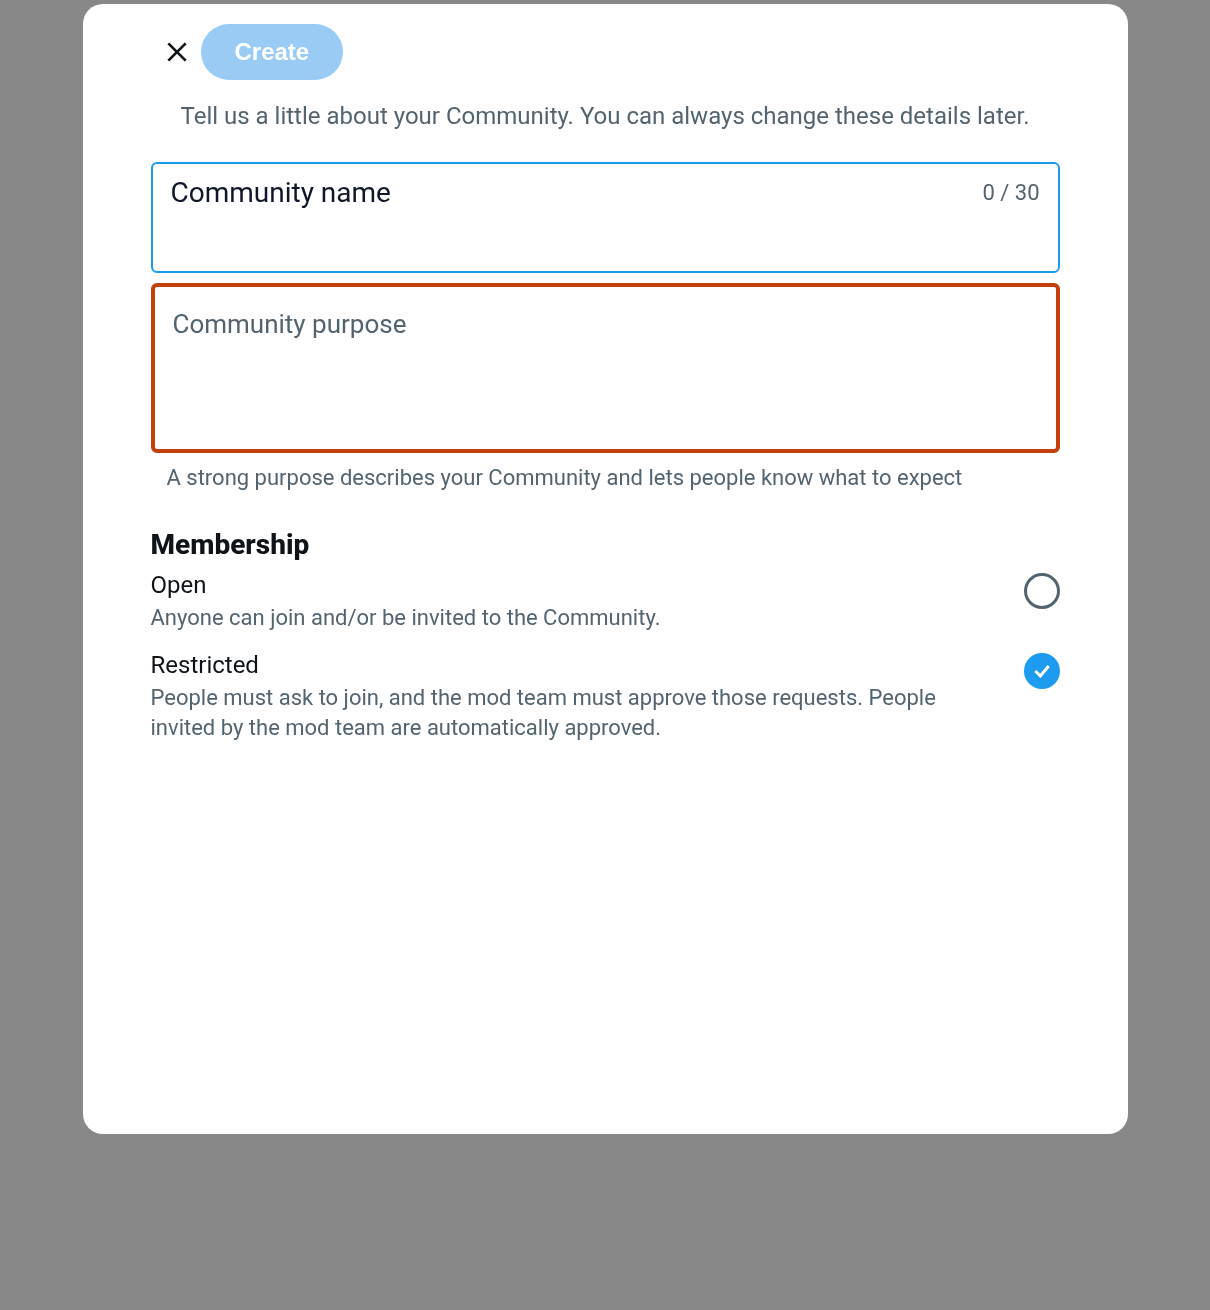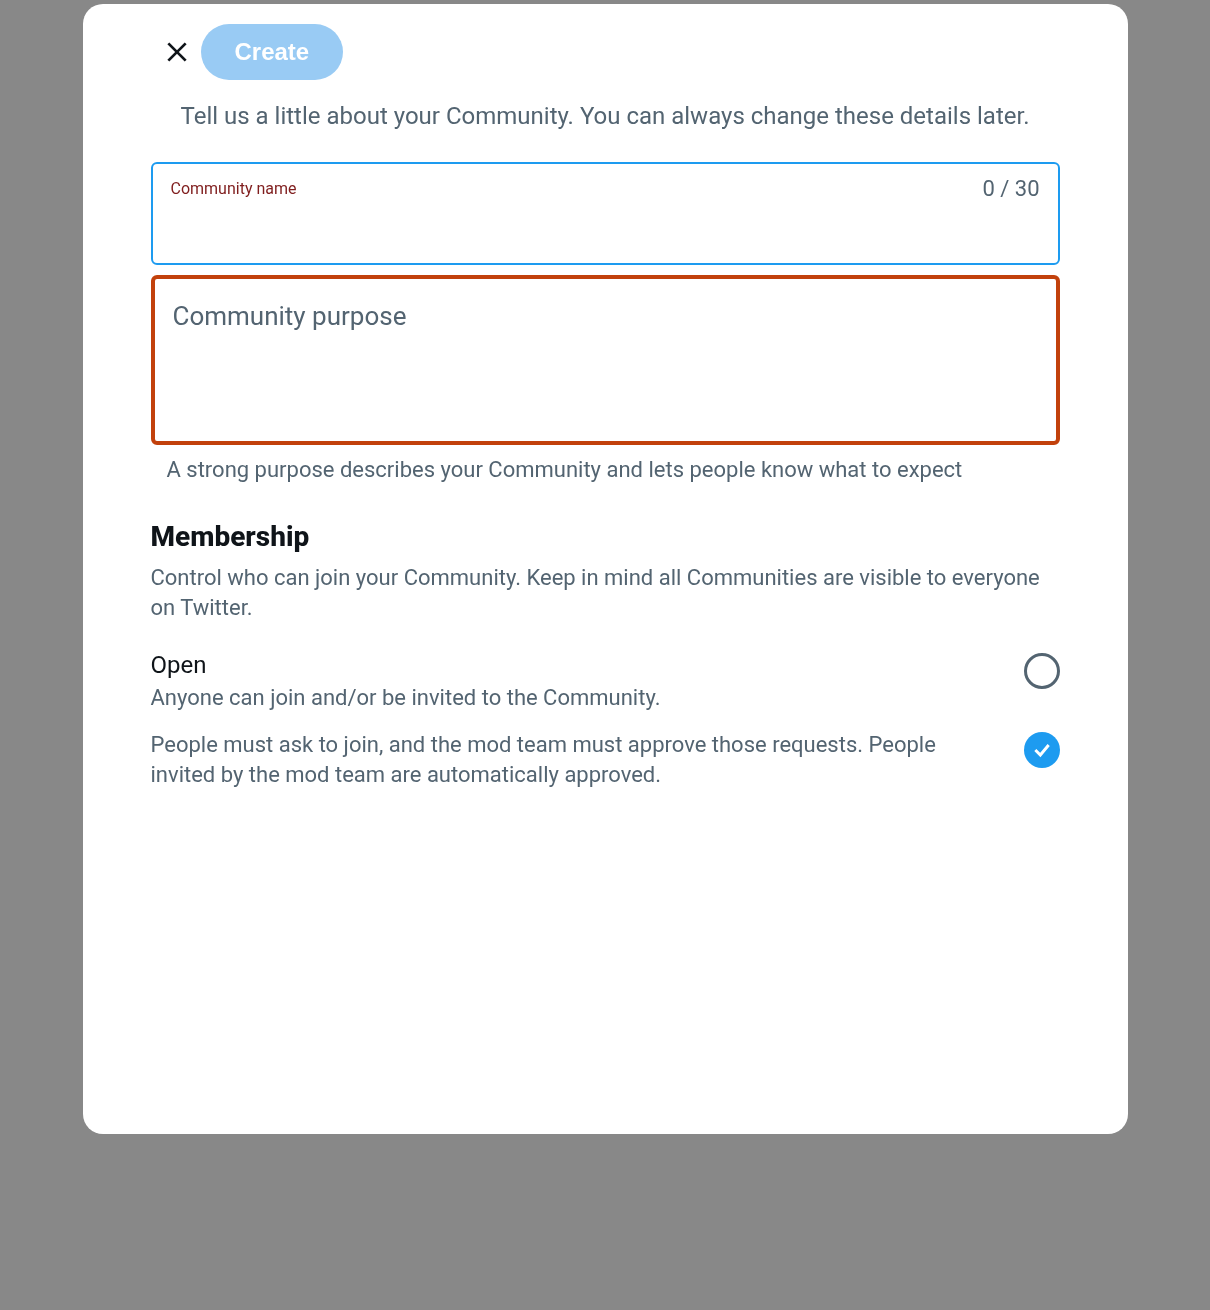--- a/index.html
+++ b/index.html
@@ -89,22 +89,22 @@
       margin-bottom: 10px;
     }
 
     .input-header {
       display: flex;
       justify-content: space-between;
       align-items: center;
     }
 
     .input-label {
-      font-size: 16px;
-      color: #7f1d1d;
+      font-size: 28px;
+      color: #0f172a;
     }
 
     .char-count {
       font-size: 22px;
       color: #536471;
     }
 
     .input-field {
       border: none;
       outline: none;
@@ -240,32 +240,32 @@
       <input class="input-field" type="text" value="" style="">
     </div>
 
     <div class="textarea-wrapper">
       <div class="textarea-label">Community purpose</div>
       <textarea class="textarea-field" rows="3" style=""></textarea>
     </div>
     <p class="helper-text">A strong purpose describes your Community and lets people know what to expect</p>
 
     <h2 class="section-title">Membership</h2>
-    <p class="section-desc">Control who can join your Community. Keep in mind all Communities are visible to everyone on Twitter.</p>
 
     <div class="option-row">
       <div class="option-text">
         <div class="option-title">Open</div>
         <div class="option-desc">Anyone can join and/or be invited to the Community.</div>
       </div>
       <div class="radio-circle"></div>
     </div>
 
     <div class="option-row">
       <div class="option-text">
+        <div class="option-title">Restricted</div>
         <div class="option-desc">People must ask to join, and the mod team must approve those requests. People invited by the mod team are automatically approved.</div>
       </div>
       <div class="radio-checked">
         <svg viewBox="0 0 24 24">
           <polyline points="4,12 10,18 20,6"></polyline>
         </svg>
       </div>
     </div>
 
   </div>

